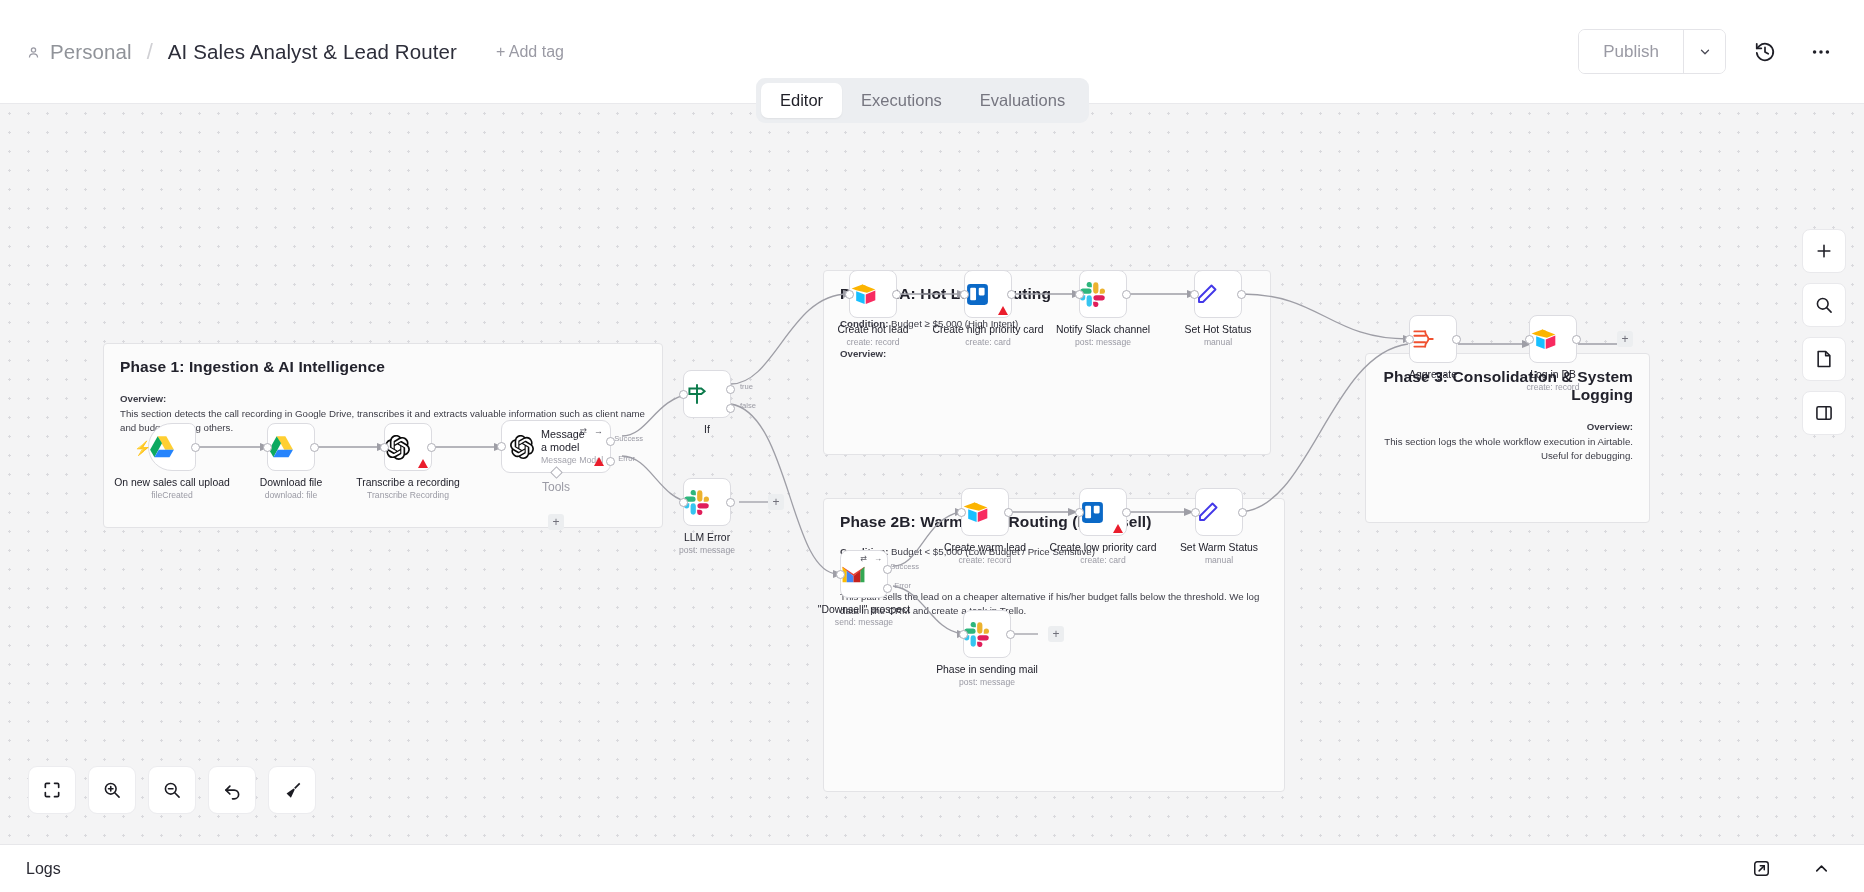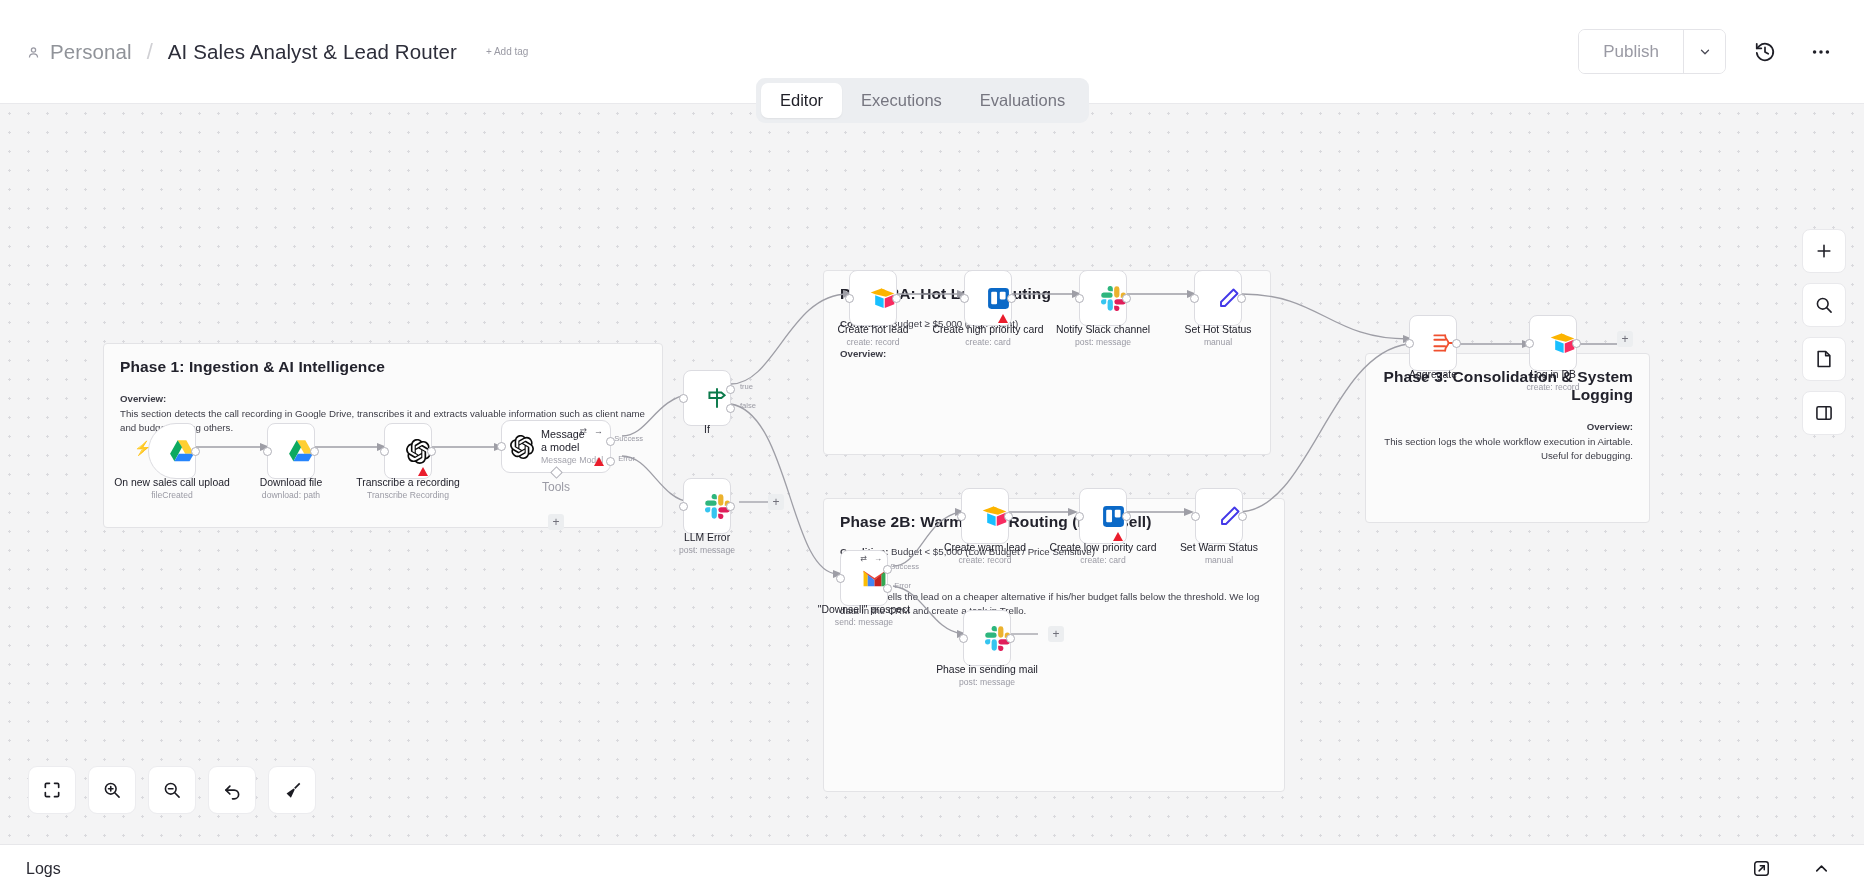--- a/index.html
+++ b/index.html
@@ -15,21 +15,21 @@
     position: absolute; top: 0; left: 0; width: 1864px; height: 104px;
     background: #fff; border-bottom: 1px solid #e9e9ec;
     display: flex; align-items: center; padding: 0 26px;
     z-index: 40;
   }
   .breadcrumb { display: flex; align-items: center; gap: 9px; }
   .person-icon { width: 15px; height: 15px; display: inline-block; position: relative; top: 1px; }
   .bc-personal { font-size: 20.5px; color: #909399; letter-spacing: .1px; }
   .bc-sep { font-size: 22px; color: #d0d0d4; padding: 0 6px; font-weight: 300; }
   .bc-title { font-size: 20.5px; color: #2d2e3a; font-weight: 400; letter-spacing: .1px; }
-  .add-tag { font-size: 10px; color: #9a9aa4; margin-left: 20px; cursor: pointer; }
+  .add-tag { font-size: 16px; color: #9a9aa4; margin-left: 30px; cursor: pointer; }
 
   .header-right { margin-left: auto; display: flex; align-items: center; gap: 22px; }
   .publish-group {
     display: flex; align-items: stretch; height: 45px;
     border: 1px solid #e4e4e8; border-radius: 7px; overflow: hidden; background: #fff;
   }
   .publish-btn {
     padding: 0 24px; display: flex; align-items: center;
     font-size: 17px; color: #9a9aa4; background: #fff; border: none;
     cursor: pointer; font-family: inherit;
@@ -73,23 +73,23 @@
   }
   .phase h3 { font-size: 15.5px; color: #22222c; font-weight: 700; margin-bottom: 14px; letter-spacing: .1px; }
   .phase .cond { font-size: 9.7px; color: #3c3c46; margin-bottom: 12px; line-height: 1.4; }
   .phase .cond b { font-weight: 700; }
   .phase .ovl { font-size: 9.7px; color: #3c3c46; line-height: 1.45; }
   .phase .ovl b { font-weight: 700; display: block; margin-bottom: 1px; margin-top: 16px; }
 
   
   .node { position: absolute; }
   .node-box {
-    width: 48px; height: 56px; background: #fff;
+    width: 48px; height: 48px; background: #fff;
     border: 1px solid #dcdce1; border-radius: 8px;
-    display: flex; align-items: center; justify-content: flex-end;
+    display: flex; align-items: center; justify-content: flex-start;
     position: relative; cursor: pointer;
   }
   .node-box.trigger { border-top-left-radius: 28px; border-bottom-left-radius: 28px; }
   .node-box.wide {
     width: 110px; height: 53px; justify-content: flex-start;
     padding-left: 8px; gap: 7px; border-radius: 9px;
   }
   .node-label {
     position: absolute; top: 54px; left: 50%; transform: translateX(-50%);
     font-size: 10.4px; color: #22222c; white-space: nowrap; text-align: center;
@@ -330,21 +330,21 @@
       <div class="node-box">
         <svg width="26" height="24" viewBox="0 0 48 44">
           <path d="M16 2 L32 2 L46 27 L30 27 Z" fill="#ffcf32"></path>
           <path d="M16 2 L2 27 L10 41 L24 15 Z" fill="#0da960"></path>
           <path d="M10 41 L38 41 L46 27 L18 27 Z" fill="#2684fc"></path>
         </svg>
         <span class="port in"></span>
         <span class="port out"></span>
       </div>
       <div class="node-label">Download file</div>
-      <div class="node-sub">download: path</div>
+      <div class="node-sub">download: file</div>
     </div>
 
     <div class="node" style="left:384px; top:319px;">
       <div class="node-box">
         <svg width="25" height="25" viewBox="0 0 24 24">
           <path fill="#0b0b0b" d="M22.28 9.82a5.99 5.99 0 0 0-.52-4.91 6.05 6.05 0 0 0-6.51-2.9A6 6 0 0 0 4.98 4.18a5.99 5.99 0 0 0-4 2.9 6.05 6.05 0 0 0 .74 7.1 5.98 5.98 0 0 0 .51 4.91 6.05 6.05 0 0 0 6.52 2.9A5.98 5.98 0 0 0 13.26 24a6.06 6.06 0 0 0 5.77-4.21 5.99 5.99 0 0 0 4-2.9 6.06 6.06 0 0 0-.75-7.07zM13.26 22.43a4.48 4.48 0 0 1-2.88-1.04l.14-.08 4.78-2.76a.79.79 0 0 0 .39-.68v-6.74l2.02 1.17a.07.07 0 0 1 .04.05v5.58a4.5 4.5 0 0 1-4.49 4.5zM3.6 18.3a4.47 4.47 0 0 1-.54-3.01l.14.09 4.79 2.76a.77.77 0 0 0 .78 0l5.84-3.37v2.33a.08.08 0 0 1-.03.06L9.74 19.96a4.5 4.5 0 0 1-6.14-1.65zM2.34 7.9a4.49 4.49 0 0 1 2.35-1.98V11.6a.77.77 0 0 0 .38.67l5.82 3.36-2.02 1.17a.08.08 0 0 1-.07 0l-4.84-2.8A4.5 4.5 0 0 1 2.34 7.9zm16.6 3.86l-5.83-3.4 2.02-1.16a.08.08 0 0 1 .07 0l4.84 2.79a4.49 4.49 0 0 1-.68 8.1v-5.66a.8.8 0 0 0-.42-.67zm2.01-3.03l-.14-.09-4.78-2.78a.78.78 0 0 0-.79 0L9.4 9.23V6.9a.07.07 0 0 1 .03-.06l4.84-2.79a4.5 4.5 0 0 1 6.68 4.66zM8.3 12.87l-2.02-1.17a.08.08 0 0 1-.04-.05V6.07a4.5 4.5 0 0 1 7.37-3.45l-.14.08L8.69 5.46a.79.79 0 0 0-.39.68zm1.1-2.36l2.6-1.5 2.6 1.5v3l-2.6 1.5-2.6-1.5z"></path>
         </svg>
         <span class="warn"></span>
         <span class="port in"></span>
         <span class="port out"></span>

